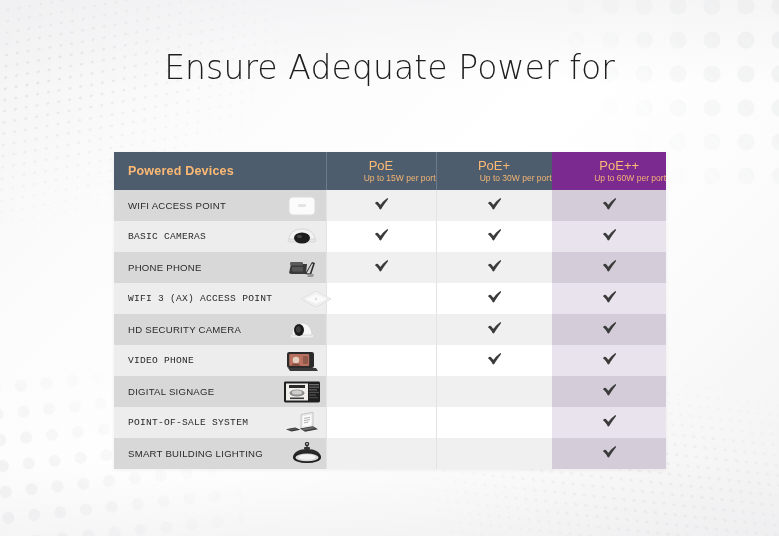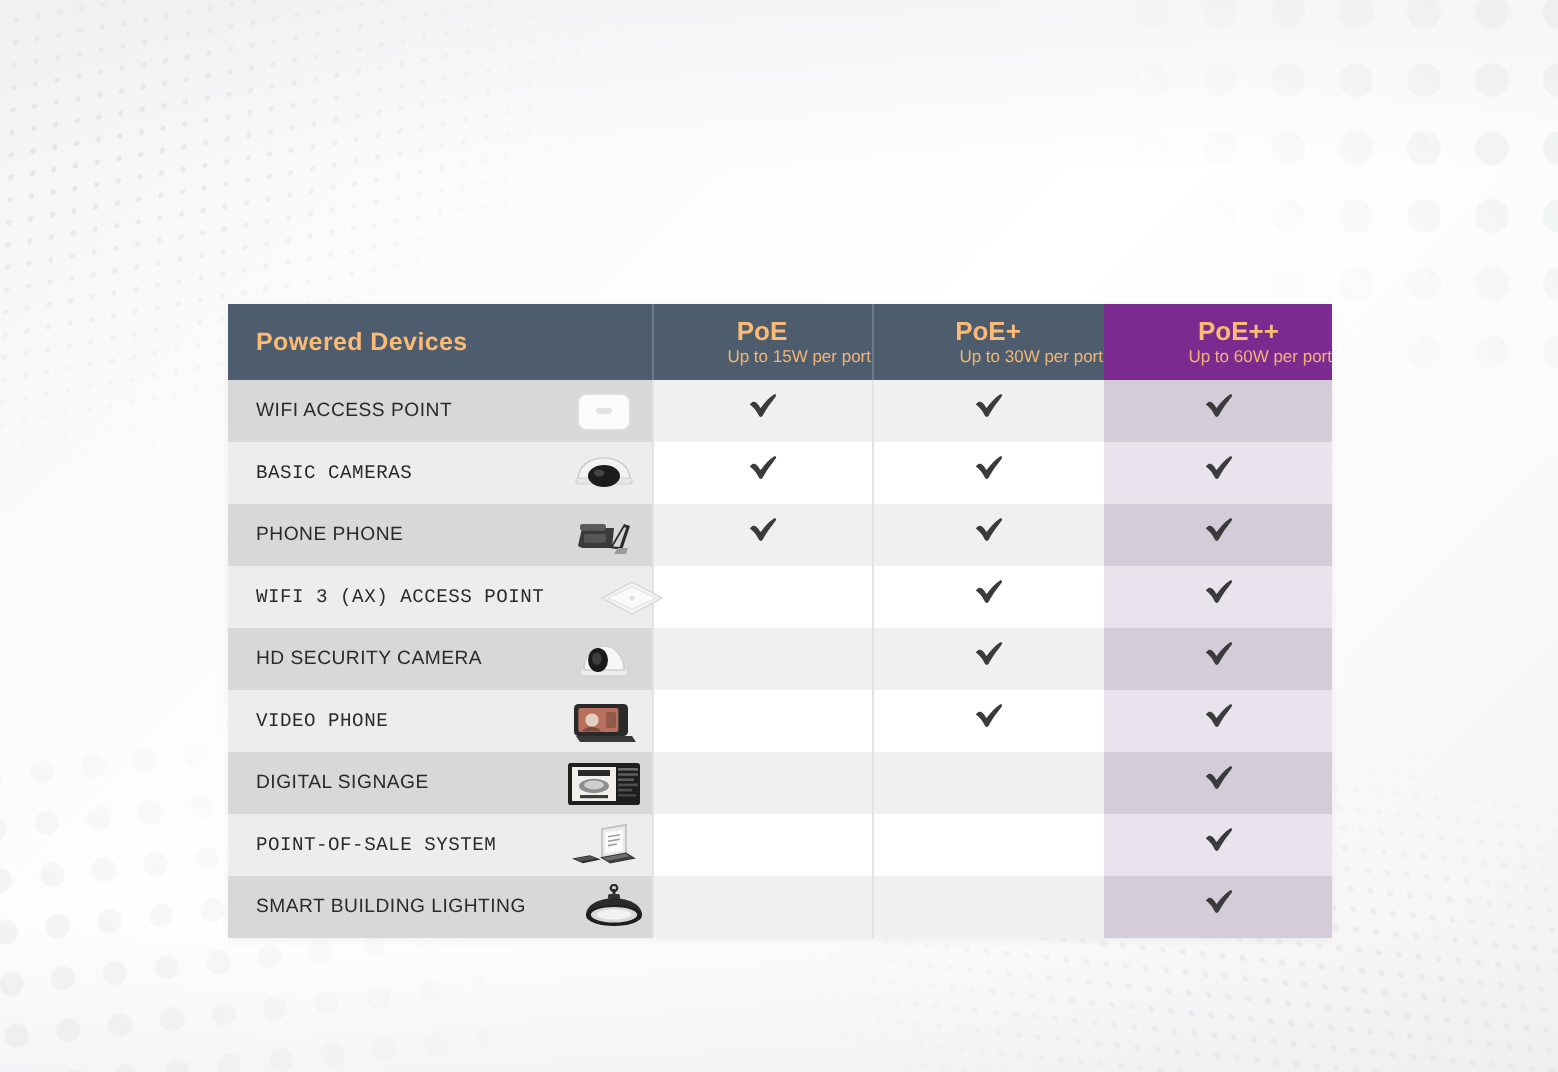--- a/index.html
+++ b/index.html
@@ -131,21 +131,21 @@
     border-left: 1px solid #6b7b8b;
   }
   th.h-accent {
     background: #7b2b90;
     border-left: 1px solid #7b2b90;
     padding-left: 20px;
   }
   .h-title {
     display: block;
     font-size: 13px;
-    font-weight: bold;
+    font-weight: normal;
     line-height: 15px;
   }
   .h-sub {
     display: block;
     font-size: 8.5px;
     line-height: 11px;
     font-weight: normal;
     opacity: .95;
     text-align: right;
   }
@@ -210,20 +210,21 @@
 
 <div id="slide">
 
   <div class="bg-layer bg-dots-tl"></div>
   <div class="bg-layer bg-dots-tr"></div>
   <div class="bg-layer bg-dots-bl"></div>
   <div class="bg-layer bg-dots-br"></div>
   <div class="bg-layer bg-vig"></div>
 
   <div id="title">
+    <span class="l1">Ensure Adequate Power for</span>
   </div>
 
   <div id="table">
     <table>
       <colgroup>
         <col class="c-dev">
           <col class="c-poe">
           <col class="c-poep">
           <col class="c-poepp">
       </colgroup>

